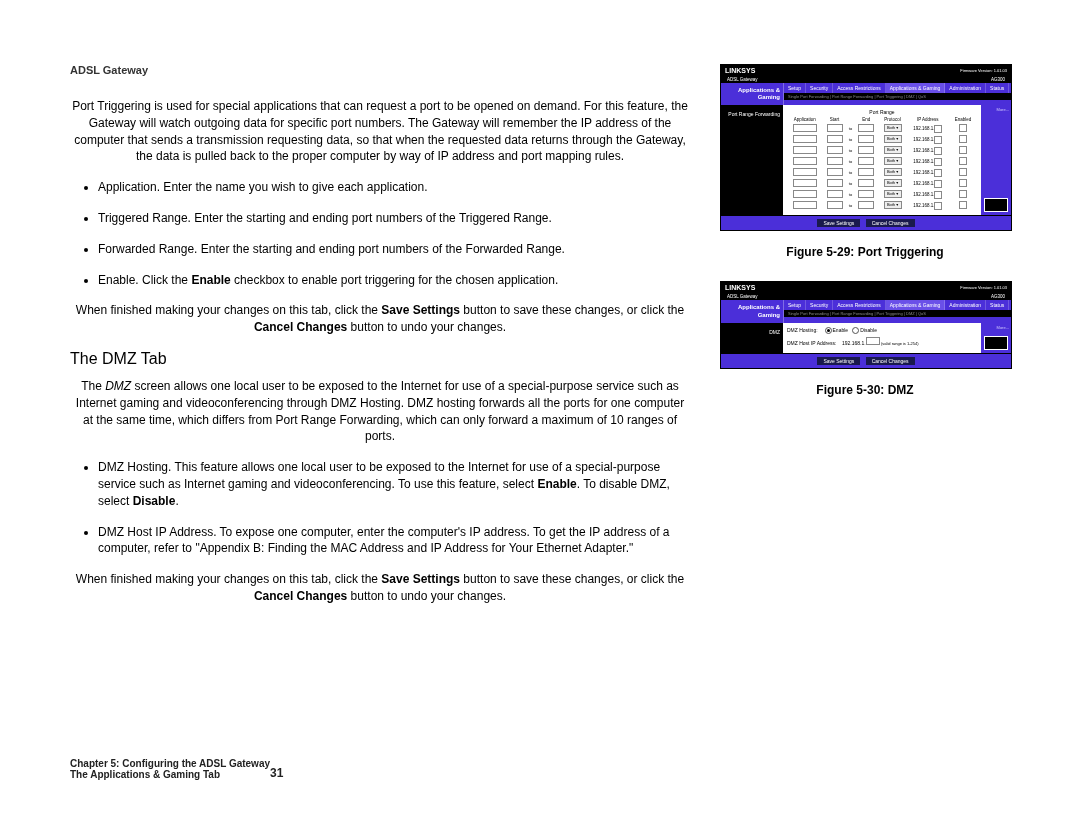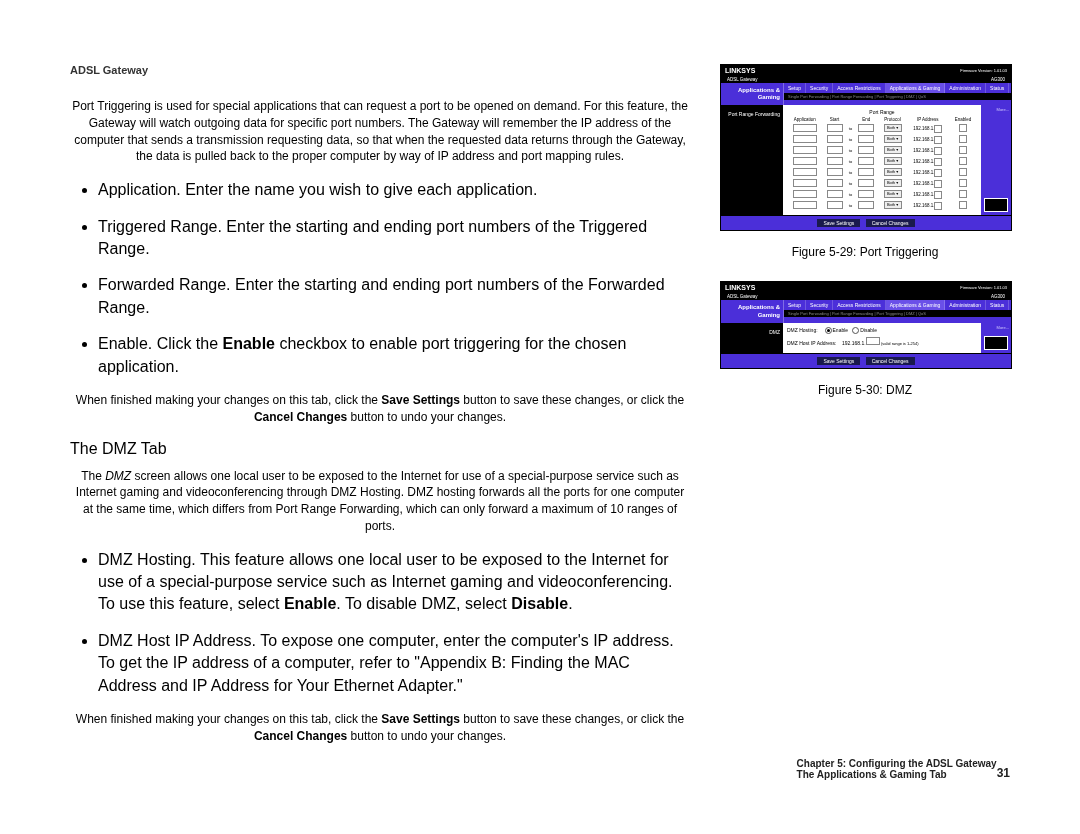--- a/index.html
+++ b/index.html
@@ -43,33 +43,33 @@
     font-size: 12px;
     line-height: 1.4;
     margin: 0 0 14px 0;
     text-align: center;
   }
   ul {
     margin: 0 0 14px 0;
     padding-left: 28px;
   }
   ul li {
-    font-size: 16px;
+    font-size: 12px;
     line-height: 1.4;
     margin-bottom: 14px;
   }
   .bold { font-weight: bold; }
   .italic { font-style: italic; }
   
   .figwrap {
     margin-bottom: 6px;
   }
   .figcaption {
     font-size: 12px;
-    font-weight: normal;
+    font-weight: bold;
     text-align: center;
     margin-bottom: 14px;
   }
   .router-shot {
     width: 290px;
     border: 1px solid #000;
     background: #fff;
     font-size: 5px;
     color: #000;
   }
@@ -229,21 +229,21 @@
   
   .footer {
     position: absolute;
     bottom: 54px;
     left: 70px;
     right: 70px;
     font-size: 10px;
     font-weight: bold;
     color: #222;
     display: flex;
-    justify-content: flex-end;
+    justify-content: flex-start;
     align-items: flex-end;
   }
   .footer .pnum {
     font-weight: bold;
     font-size: 12px;
   }
 </style>
 </head>
 <body>
 

